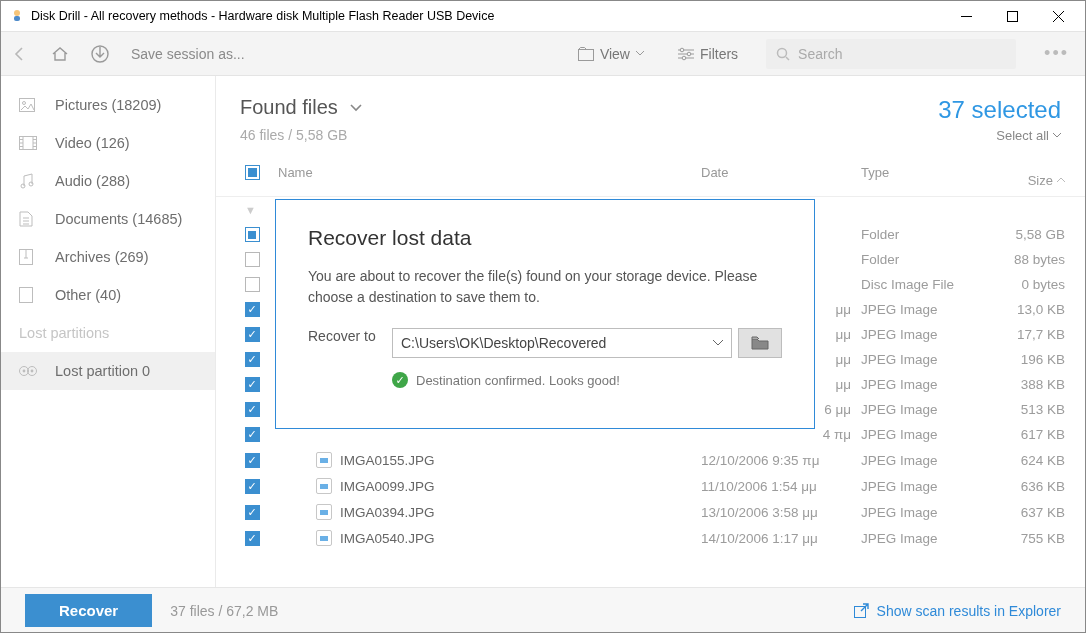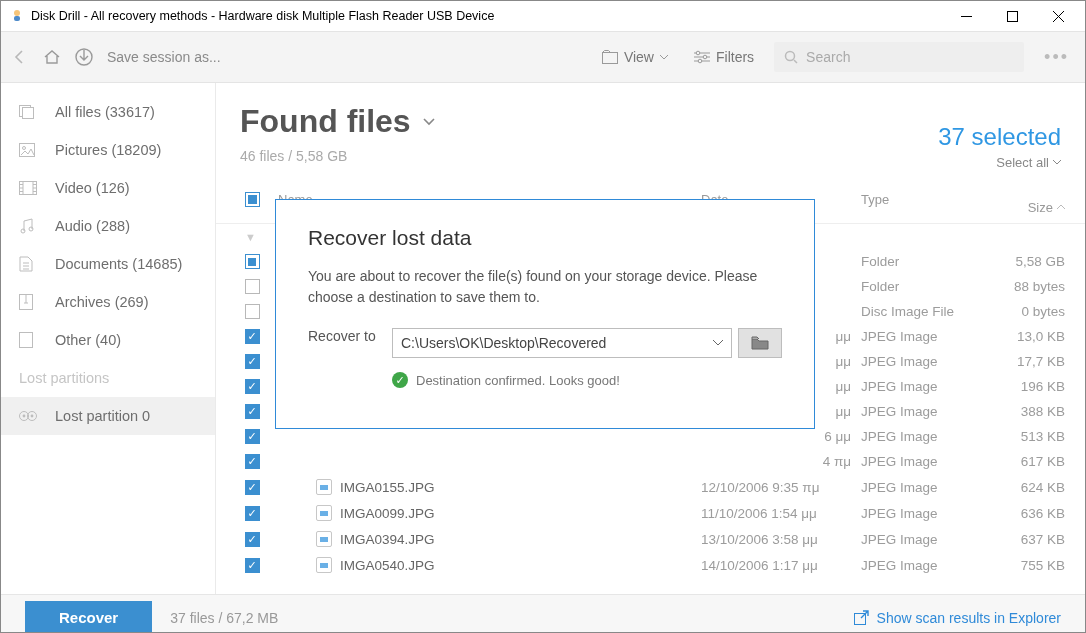--- a/index.html
+++ b/index.html
@@ -1,39 +1,39 @@
 <!DOCTYPE html>
 <html><head>
 <meta charset="utf-8">
 <style>
 * { margin: 0; padding: 0; box-sizing: border-box; font-family: -apple-system, "Segoe UI", Arial, sans-serif; }
 body { width: 1086px; height: 633px; background: #fff; overflow: hidden; border: 1px solid #888; position: relative; }
 .titlebar { height: 30px; display: flex; align-items: center; padding: 0 4px 0 8px; font-size: 12.5px; color: #000; }
 .titlebar .app-icon { width: 16px; height: 16px; margin-right: 6px; }
 .titlebar-spacer { flex: 1; }
 .win-btn { width: 46px; height: 30px; display:flex; align-items:center; justify-content:center; color:#000; }
-.toolbar { height: 52px; background: #f4f4f4; border-top: 1px solid #e4e4e4; border-bottom: 1px solid #e4e4e4; display:flex; align-items:center; padding: 4px 10px; gap: 14px; color:#8a8a8a; font-size:14px;}
+.toolbar { height: 45px; background: #f4f4f4; border-top: 1px solid #e4e4e4; border-bottom: 1px solid #e4e4e4; display:flex; align-items:center; padding: 4px 10px; gap: 22px; color:#8a8a8a; font-size:14px;}
 .toolbar .ic { width:18px; height:18px; display:flex; align-items:center; justify-content:center; color:#9a9a9a;}
 .toolbar .save { color:#8a8a8a; }
 .toolbar-spacer { flex:1; }
 .toolbar .btn { display:flex; align-items:center; gap:6px; padding:4px 6px; color:#777;}
 .searchbox { width: 250px; height: 30px; background:#eee; border-radius:2px; display:flex; align-items:center; padding:0 10px; color:#aaa; gap:8px;}
 .more { letter-spacing:2px; color:#bbb; font-size:18px; padding:0 6px;}
 .main { display:flex; height: calc(100% - 30px - 44px - 46px); }
 .sidebar { width: 215px; border-right:1px solid #eaeaea; padding-top:10px; }
 .side-item { display:flex; align-items:center; gap:16px; padding: 11px 18px; color:#6e6e6e; font-size:14.5px; }
 .side-item.active { background:#f0f0f0; }
 .side-item.muted { color:#c5c5c5; }
 .side-ic { width:20px; height:16px; color:#bdbdbd; display:flex; align-items:center;}
 .content { flex:1; display:flex; flex-direction:column; position:relative;}
 .header-row { display:flex; align-items:flex-start; padding: 20px 24px 6px 24px; }
-.ff-title { font-size:32px; font-weight:700; color:#555; display:flex; align-items:center; gap:12px;}
+.ff-title { font-size:20px; font-weight:400; color:#555; display:flex; align-items:center; gap:12px;}
 .ff-sub { font-size:14px; color:#aaa; margin-top:8px;}
 .sel-block { margin-left:auto; text-align:right; }
-.sel-count { font-size:24px; color:#2f97e3; font-weight:300;margin-top:20px;}
+.sel-count { font-size:24px; color:#2f97e3; font-weight:300;}
 .sel-all { font-size:13px; color:#888; margin-top:4px; display:flex; align-items:center; justify-content:flex-end; gap:4px;}
 .table-head { display:flex; align-items:center; padding: 8px 14px; border-bottom:1px solid #eee; font-size:13px; color:#999; background:#fff;}
 .th-chk { width: 44px; display:flex; justify-content:center;}
 .chkbox { width:15px; height:15px; border:1.5px solid #3b8fd0;}
 .chkbox.blank { border-color:#b8b8b8;}
 .chkbox.indet { background:#fff; position:relative;}
 .chkbox.indet::after { content:""; position:absolute; inset:2px; background:#3b8fd0;}
 .chkbox.indet2 { border-color:#3b8fd0; background:#fff; position:relative;}
 .chkbox.indet2::after { content:""; position:absolute; inset:2.5px; background:#3b8fd0;}
 .chkbox.checked { background:#3b8fd0; border-color:#3b8fd0; color:#fff; display:flex; align-items:center; justify-content:center; font-size:11px;}
@@ -145,29 +145,20 @@
     <span>Search</span>
   </div>
   <div class="more">•••</div>
 </div>
 
 <div class="main">
   <div class="sidebar">
     <div class="side-item">
         <span class="side-ic">
           <svg width="16" height="14" viewBox="0 0 16 14">
-            <rect x="0.5" y="0.5" width="11" height="11" fill="none" stroke="#bdbdbd"></rect>
-            <rect x="3.5" y="2.5" width="11" height="11" fill="#fff" stroke="#bdbdbd"></rect>
-          </svg>
-        </span>
-        <span>All files (33617)</span>
-      </div>
-    <div class="side-item">
-        <span class="side-ic">
-          <svg width="16" height="14" viewBox="0 0 16 14">
             <rect x="0.5" y="0.5" width="15" height="13" fill="none" stroke="#bdbdbd"></rect>
             <circle cx="5" cy="5" r="1.5" fill="none" stroke="#bdbdbd"></circle>
             <path d="M2 12l4-4 3 3 3-5 3 6" fill="none" stroke="#bdbdbd"></path>
           </svg>
         </span>
         <span>Pictures (18209)</span>
       </div>
     <div class="side-item">
         <span class="side-ic">
           <svg width="18" height="14" viewBox="0 0 18 14">

